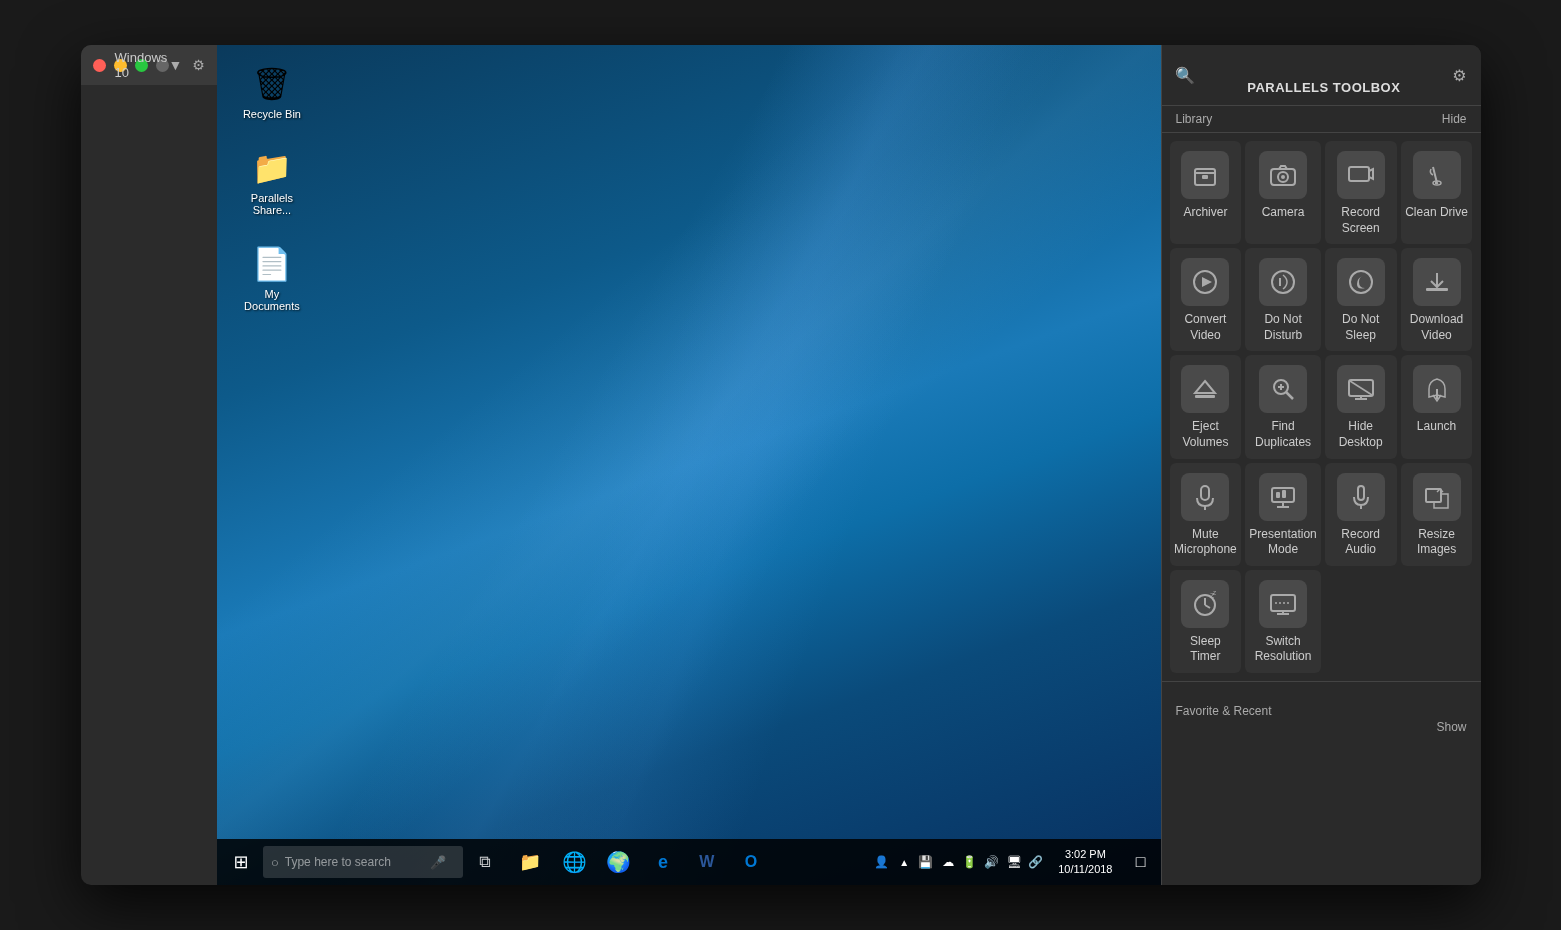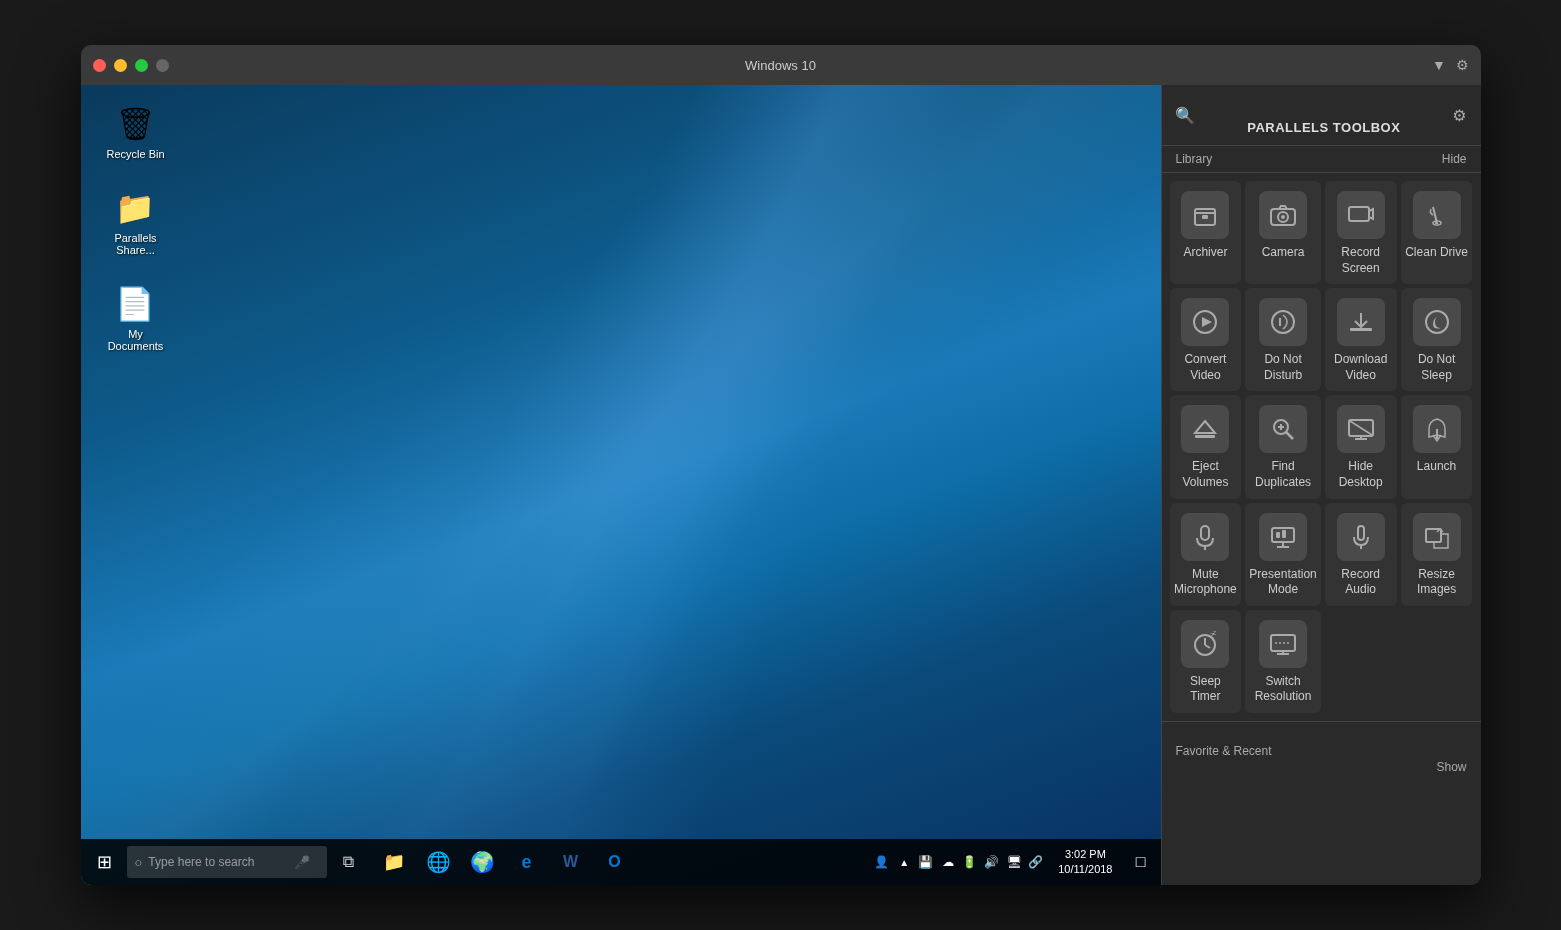--- a/index.html
+++ b/index.html
@@ -6,21 +6,21 @@
     body { width: 1561px; height: 930px; background: #1a1a1a; display: flex; align-items: center; justify-content: center; font-family: -apple-system, BlinkMacSystemFont, 'Segoe UI', sans-serif; }
 
     .mac-window {
       width: 1400px;
       height: 840px;
       background: #2b2b2b;
       border-radius: 10px;
       overflow: hidden;
       box-shadow: 0 20px 60px rgba(0,0,0,0.8);
       display: flex;
-      flex-direction: column;
+      flex-direction: row;
     }
 
     
     .title-bar {
       height: 40px;
       background: #3a3a3a;
       display: flex;
       align-items: center;
       padding: 0 12px;
       position: relative;
@@ -467,35 +467,35 @@
                 <circle cx="14" cy="14" r="11" fill="none" stroke="#aaa" stroke-width="2"></circle>
                 <path d="M14 7 Q18 10 18 14 Q18 18 14 21" fill="none" stroke="#aaa" stroke-width="1.5"></path>
                 <line x1="11" y1="10" x2="11" y2="18" stroke="#aaa" stroke-width="2"></line>
               </svg>
           </div>
           <span class="tool-label">Do Not Disturb</span>
         </div>
         <div class="tool-item">
           <div class="tool-icon-box">
             <svg width="28" height="28" viewBox="0 0 28 28">
+                <circle cx="14" cy="14" r="11" fill="none" stroke="#aaa" stroke-width="2"></circle>
+                <path d="M16 8 Q10 10 10 16 Q10 22 18 20 Q12 20 12 14 Q12 9 16 8Z" fill="#aaa"></path>
+              </svg>
+          </div>
+          <span class="tool-label">Do Not Sleep</span>
+        </div>
+        <div class="tool-item">
+          <div class="tool-icon-box">
+            <svg width="28" height="28" viewBox="0 0 28 28">
                 <rect x="3" y="20" width="22" height="3" rx="1" fill="#aaa"></rect>
                 <line x1="14" y1="5" x2="14" y2="18" stroke="#aaa" stroke-width="2"></line>
                 <polyline points="8,13 14,19 20,13" fill="none" stroke="#aaa" stroke-width="2"></polyline>
               </svg>
           </div>
           <span class="tool-label">Download Video</span>
-        </div>
-        <div class="tool-item">
-          <div class="tool-icon-box">
-            <svg width="28" height="28" viewBox="0 0 28 28">
-                <circle cx="14" cy="14" r="11" fill="none" stroke="#aaa" stroke-width="2"></circle>
-                <path d="M16 8 Q10 10 10 16 Q10 22 18 20 Q12 20 12 14 Q12 9 16 8Z" fill="#aaa"></path>
-              </svg>
-          </div>
-          <span class="tool-label">Do Not Sleep</span>
         </div>
         <div class="tool-item">
           <div class="tool-icon-box">
             <svg width="28" height="28" viewBox="0 0 28 28">
                 <polygon points="14,6 24,18 4,18" fill="none" stroke="#aaa" stroke-width="2"></polygon>
                 <rect x="4" y="20" width="20" height="3" rx="1" fill="#aaa"></rect>
               </svg>
           </div>
           <span class="tool-label">Eject Volumes</span>
         </div>

